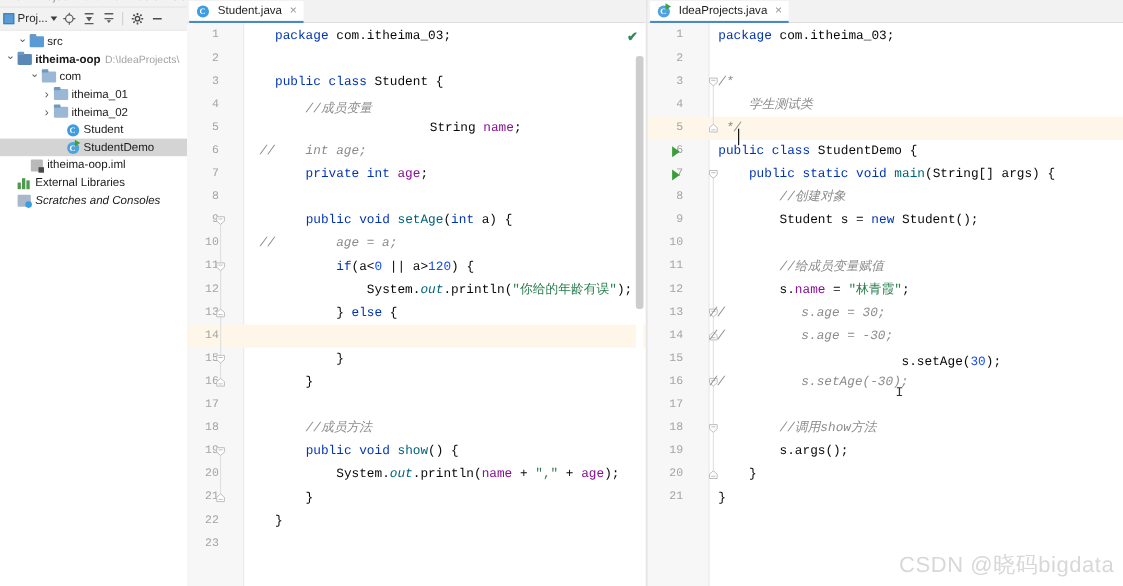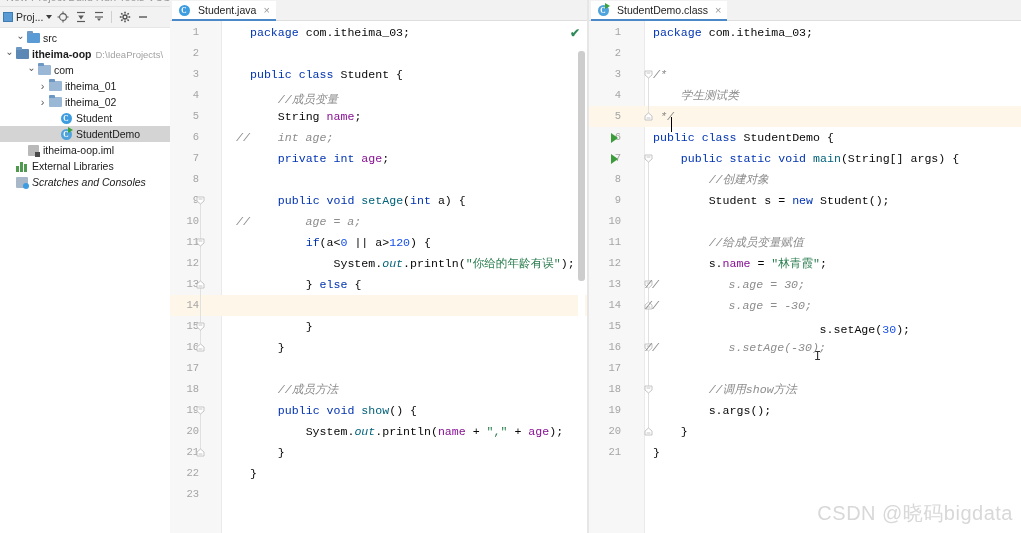--- a/index.html
+++ b/index.html
@@ -405,21 +405,21 @@
               <path d="M1 8 H8 V4 L4.5 1 L1 4 Z" fill="#fff" stroke="#bdbdbd" stroke-width="0.9"></path>
               <line x1="2.6" y1="6" x2="6.4" y2="6" stroke="#bdbdbd" stroke-width="0.9"></line>
             </svg>
           </div>
         </div>
       <div class="code-area" id="left-code">
           <div class="cline" style="top: 1px; padding-left: 28px;"><span class="kw">package </span><span class="plain">com.itheima_03;</span></div>
           <div class="cline" style="top: 22px; padding-left: 28px;"></div>
           <div class="cline" style="top: 43px; padding-left: 28px;"><span class="kw">public class </span><span class="plain">Student {</span></div>
           <div class="cline" style="top: 68px; padding-left: 28px;"><span class="cmt">    //成员变量</span></div>
-          <div class="cline" style="top: 85px; padding-left: 28px;"><span class="plain">    String </span><span class="fld">name</span><span class="plain">;</span></div>
+          <div class="cline" style="top: 85px; padding-left: 28px; text-align: center;"><span class="plain">    String </span><span class="fld">name</span><span class="plain">;</span></div>
           <div class="cline" style="top: 106px; padding-left: 14px;"><span class="cmt">//    int age;</span></div>
           <div class="cline" style="top: 127px; padding-left: 28px;"><span class="kw">    private int </span><span class="fld">age</span><span class="plain">;</span></div>
           <div class="cline" style="top: 148px; padding-left: 28px;"></div>
           <div class="cline" style="top: 169px; padding-left: 28px;"><span class="plain">    </span><span class="kw">public void </span><span class="mth">setAge</span><span class="plain">(</span><span class="kw">int</span><span class="plain"> a) {</span></div>
           <div class="cline" style="top: 190px; padding-left: 14px;"><span class="cmt">//        age = a;</span></div>
           <div class="cline" style="top: 211px; padding-left: 28px;"><span class="plain">        </span><span class="kw">if</span><span class="plain">(a&lt;</span><span class="num">0</span><span class="plain"> || a&gt;</span><span class="num">120</span><span class="plain">) {</span></div>
           <div class="cline" style="top: 232px; padding-left: 28px;"><span class="plain">            System.</span><span class="stat">out</span><span class="plain">.</span><span class="plain">println</span><span class="plain">(</span><span class="str">"你给的年龄有误"</span><span class="plain">);</span></div>
           <div class="cline" style="top: 253px; padding-left: 28px;"><span class="plain">        } </span><span class="kw">else</span><span class="plain"> {</span></div>
           <div class="cline" style="top: 295px; padding-left: 28px;"><span class="plain">        }</span></div>
           <div class="cline" style="top: 316px; padding-left: 28px;"><span class="plain">    }</span></div>
@@ -438,21 +438,21 @@
   </div>
 
   <div class="pane-divider"></div>
 
   <div class="pane pane-right">
     <div class="tabbar">
       <div class="tab">
         <span class="ticon">
           <span class="cls run">C</span>
         </span>
-        <span>StudentDemo.class</span>
+        <span>IdeaProjects.java</span>
         <span class="tclose">×</span>
       </div>
     </div>
     <div class="editor">
       <div class="gutter gutter-right"></div>
       <div class="gutter-edge" style="left:55px;"></div>
       <div id="right-hl">
           <div class="hl-row" style="top: 85px;"></div>
         </div>
       <div id="right-lns">

